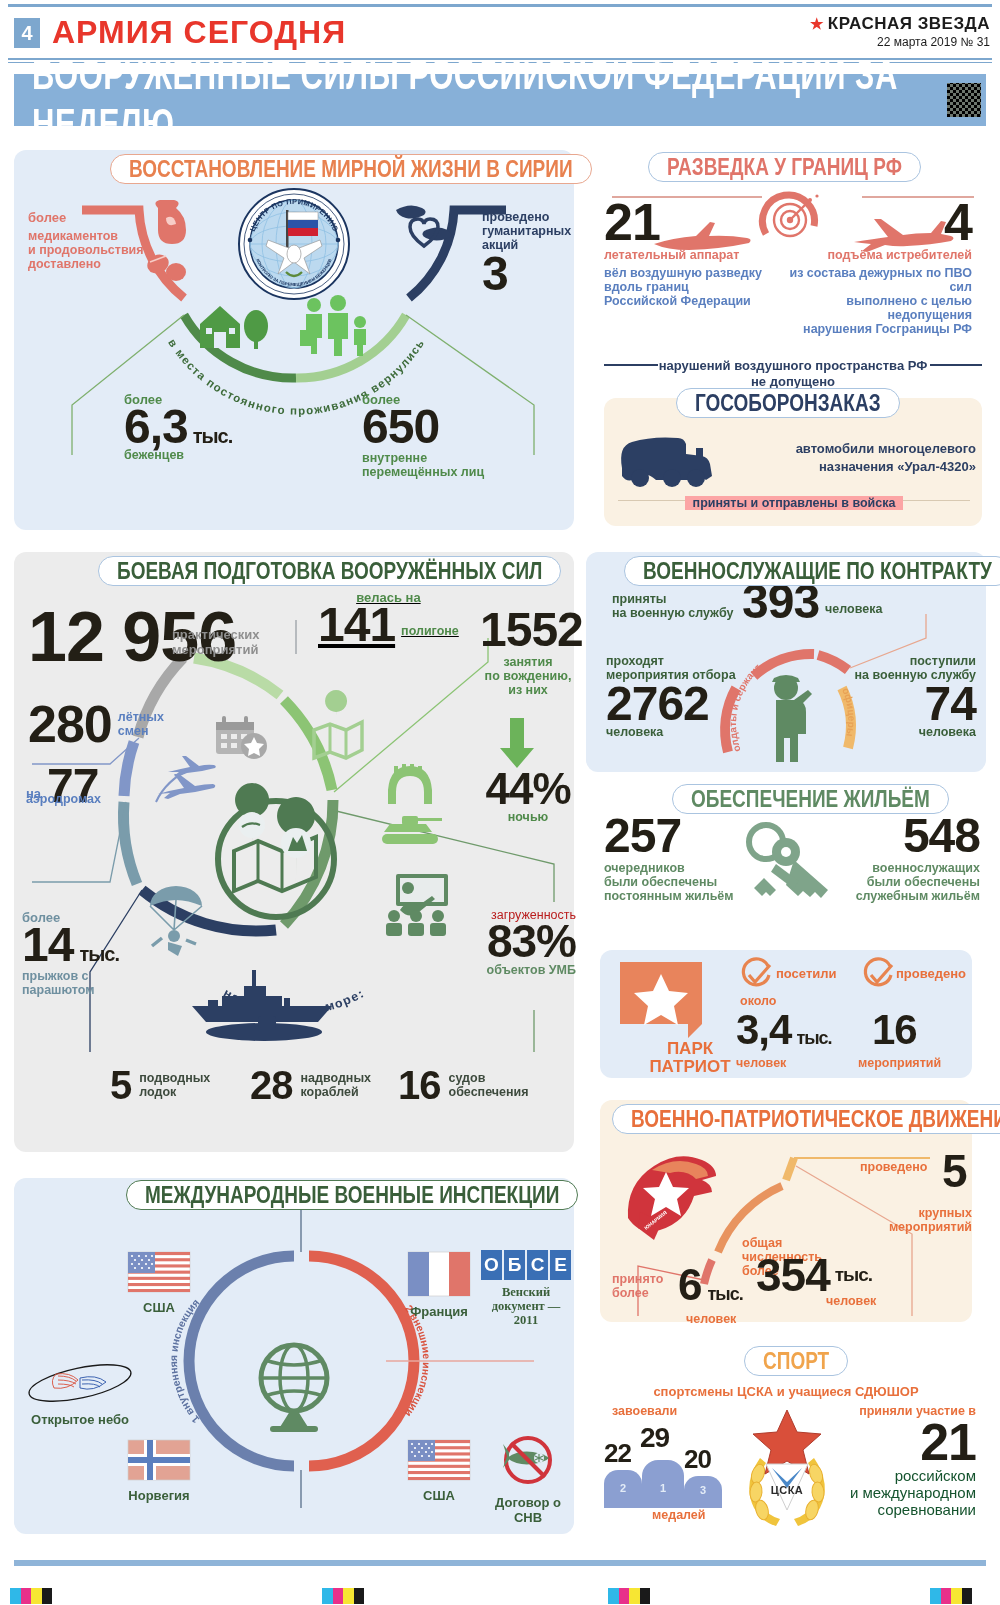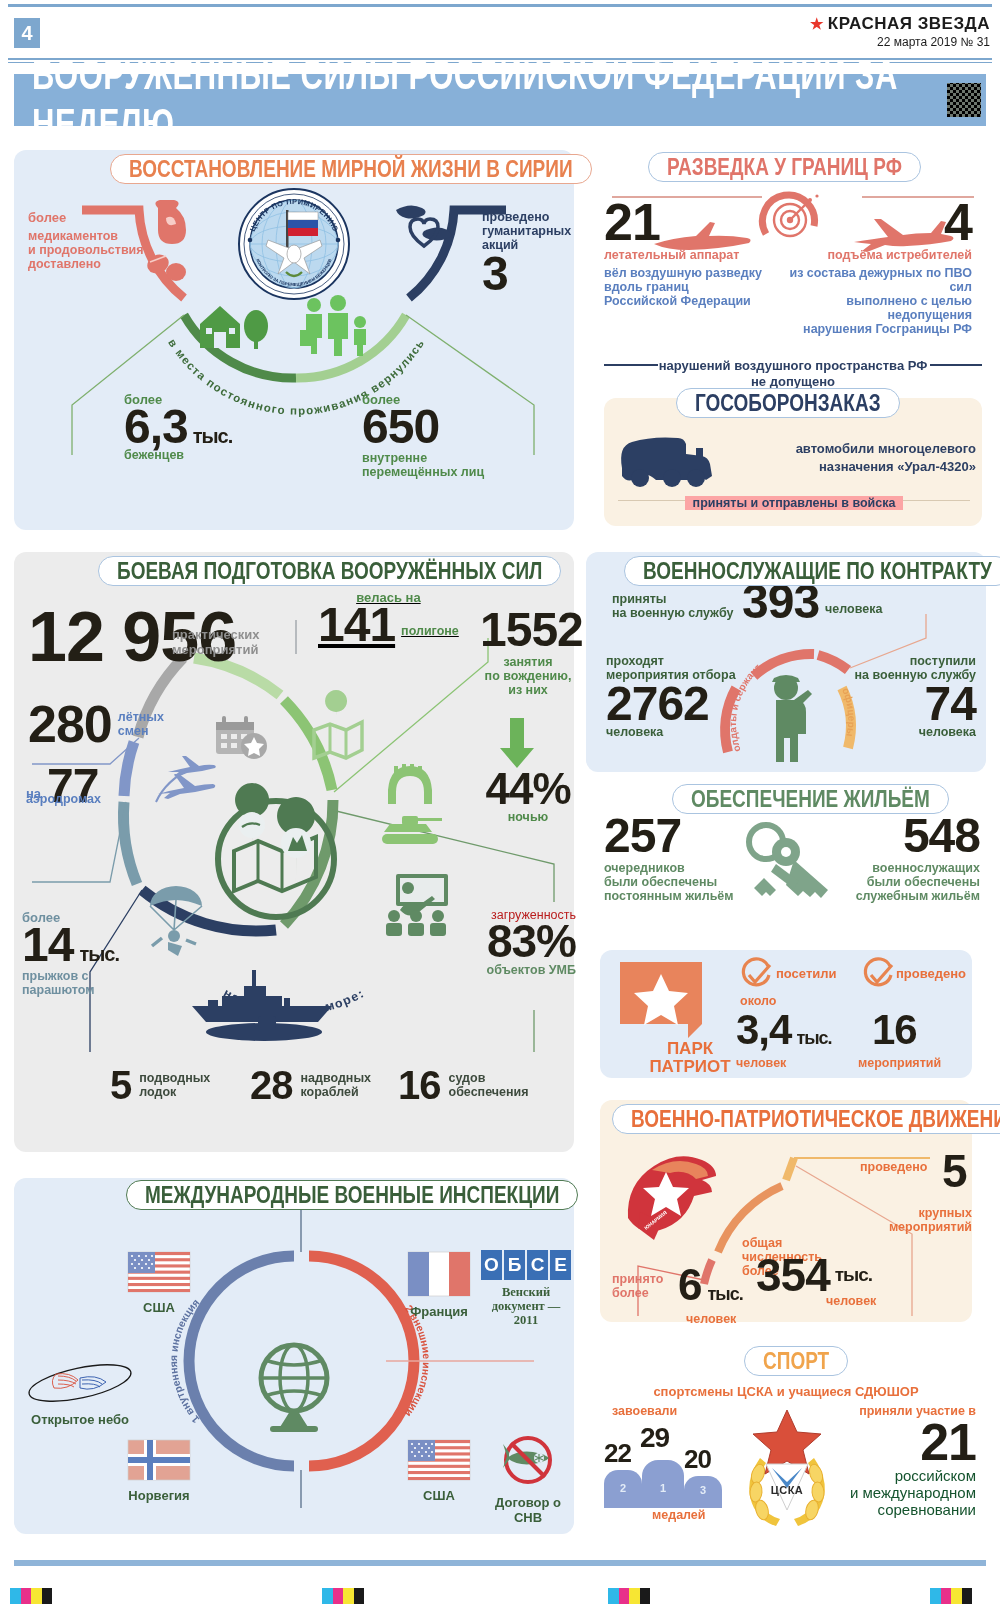--- a/index.html
+++ b/index.html
@@ -83,20 +83,21 @@
   .cmyk i:nth-child(3){background:#f7e633;} .cmyk i:nth-child(4){background:#1a1a1a;}
 
   svg { overflow:visible; }
 </style>
 </head>
 <body>
 
 <div class="topline"></div>
 <div class="hdr">
   <div class="pagebox">4</div>
+  <div class="secname cond">АРМИЯ СЕГОДНЯ</div>
   <div class="kz-wrap">
     <div class="kz-title">
       <span class="kz-star">★</span><span>КРАСНАЯ ЗВЕЗДА</span>
     </div>
     <div class="kz-date">22 марта 2019  № 31</div>
   </div>
 </div>
 <div class="hdrline2"></div>
 <div class="hdrline3"></div>
 

